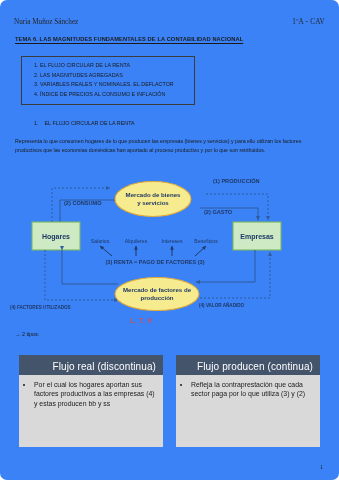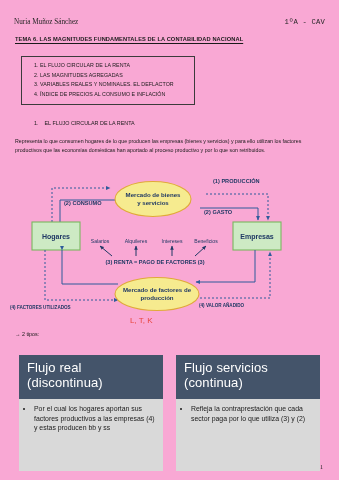--- a/index.html
+++ b/index.html
@@ -10,36 +10,37 @@
   body {
     width: 339px;
     height: 480px;
     position: relative;
     font-family: "Liberation Serif", serif;
     overflow: hidden;
   }
   .page {
     position: absolute;
     inset: 0;
-    background: #f9a8d4;
+    background: #3b82f6;
+    border-radius: 7px;
   }
 
   
   .hdr {
     position: absolute;
     top: 18px;
     left: 14px;
     right: 14px;
     display: flex;
     justify-content: space-between;
     font-size: 7.2px;
     color: #262626;
     font-family: "Liberation Serif", serif;
   }
-  .hdr-right { letter-spacing: .2px; font-family: Liberation Mono, monospace; }
+  .hdr-right { letter-spacing: .2px; }
 
   
   .topic {
     position: absolute;
     top: 36px;
     left: 15px;
     font-family: "Liberation Sans", sans-serif;
     font-size: 5.7px;
     font-weight: 700;
     color: #1a1a1a;
@@ -122,24 +123,25 @@
     left: 19px;
     width: 302px;
     display: flex;
     gap: 13px;
   }
   .card { width: 144px; }
   .card-head {
     background: #44546a;
     color: #ffffff;
     font-family: "Liberation Sans", sans-serif;
-    font-size: 13px;
-    padding: 6px 7px 8px 8px;
+    font-size: 10px;
+    padding: 6px 7px 2px 8px;
     line-height: 1.15;
     letter-spacing: .1px;
+    text-align: right;
   }
   .card-body {
     background: #d9d9d9;
     min-height: 72px;
     padding: 5px 6px 8px 6px;
     box-sizing: border-box;
   }
   .card-body ul {
     margin: 0;
     padding-left: 9px;
@@ -266,21 +268,21 @@
   <div class="cards">
     <div class="card">
       <div class="card-head">Flujo real (discontinua)</div>
       <div class="card-body">
         <ul>
             <li>Por el cual los hogares aportan sus factores productivos a las empresas (4) y estas producen bb y ss</li>
           </ul>
       </div>
     </div>
     <div class="card">
-      <div class="card-head">Flujo servicios (continua)</div>
+      <div class="card-head">Flujo producen (continua)</div>
       <div class="card-body">
         <ul>
             <li>Refleja la contraprestación que cada sector paga por lo que utiliza (3) y (2)</li>
           </ul>
       </div>
     </div>
   </div>
 
   <div class="pageno">1</div>
 

